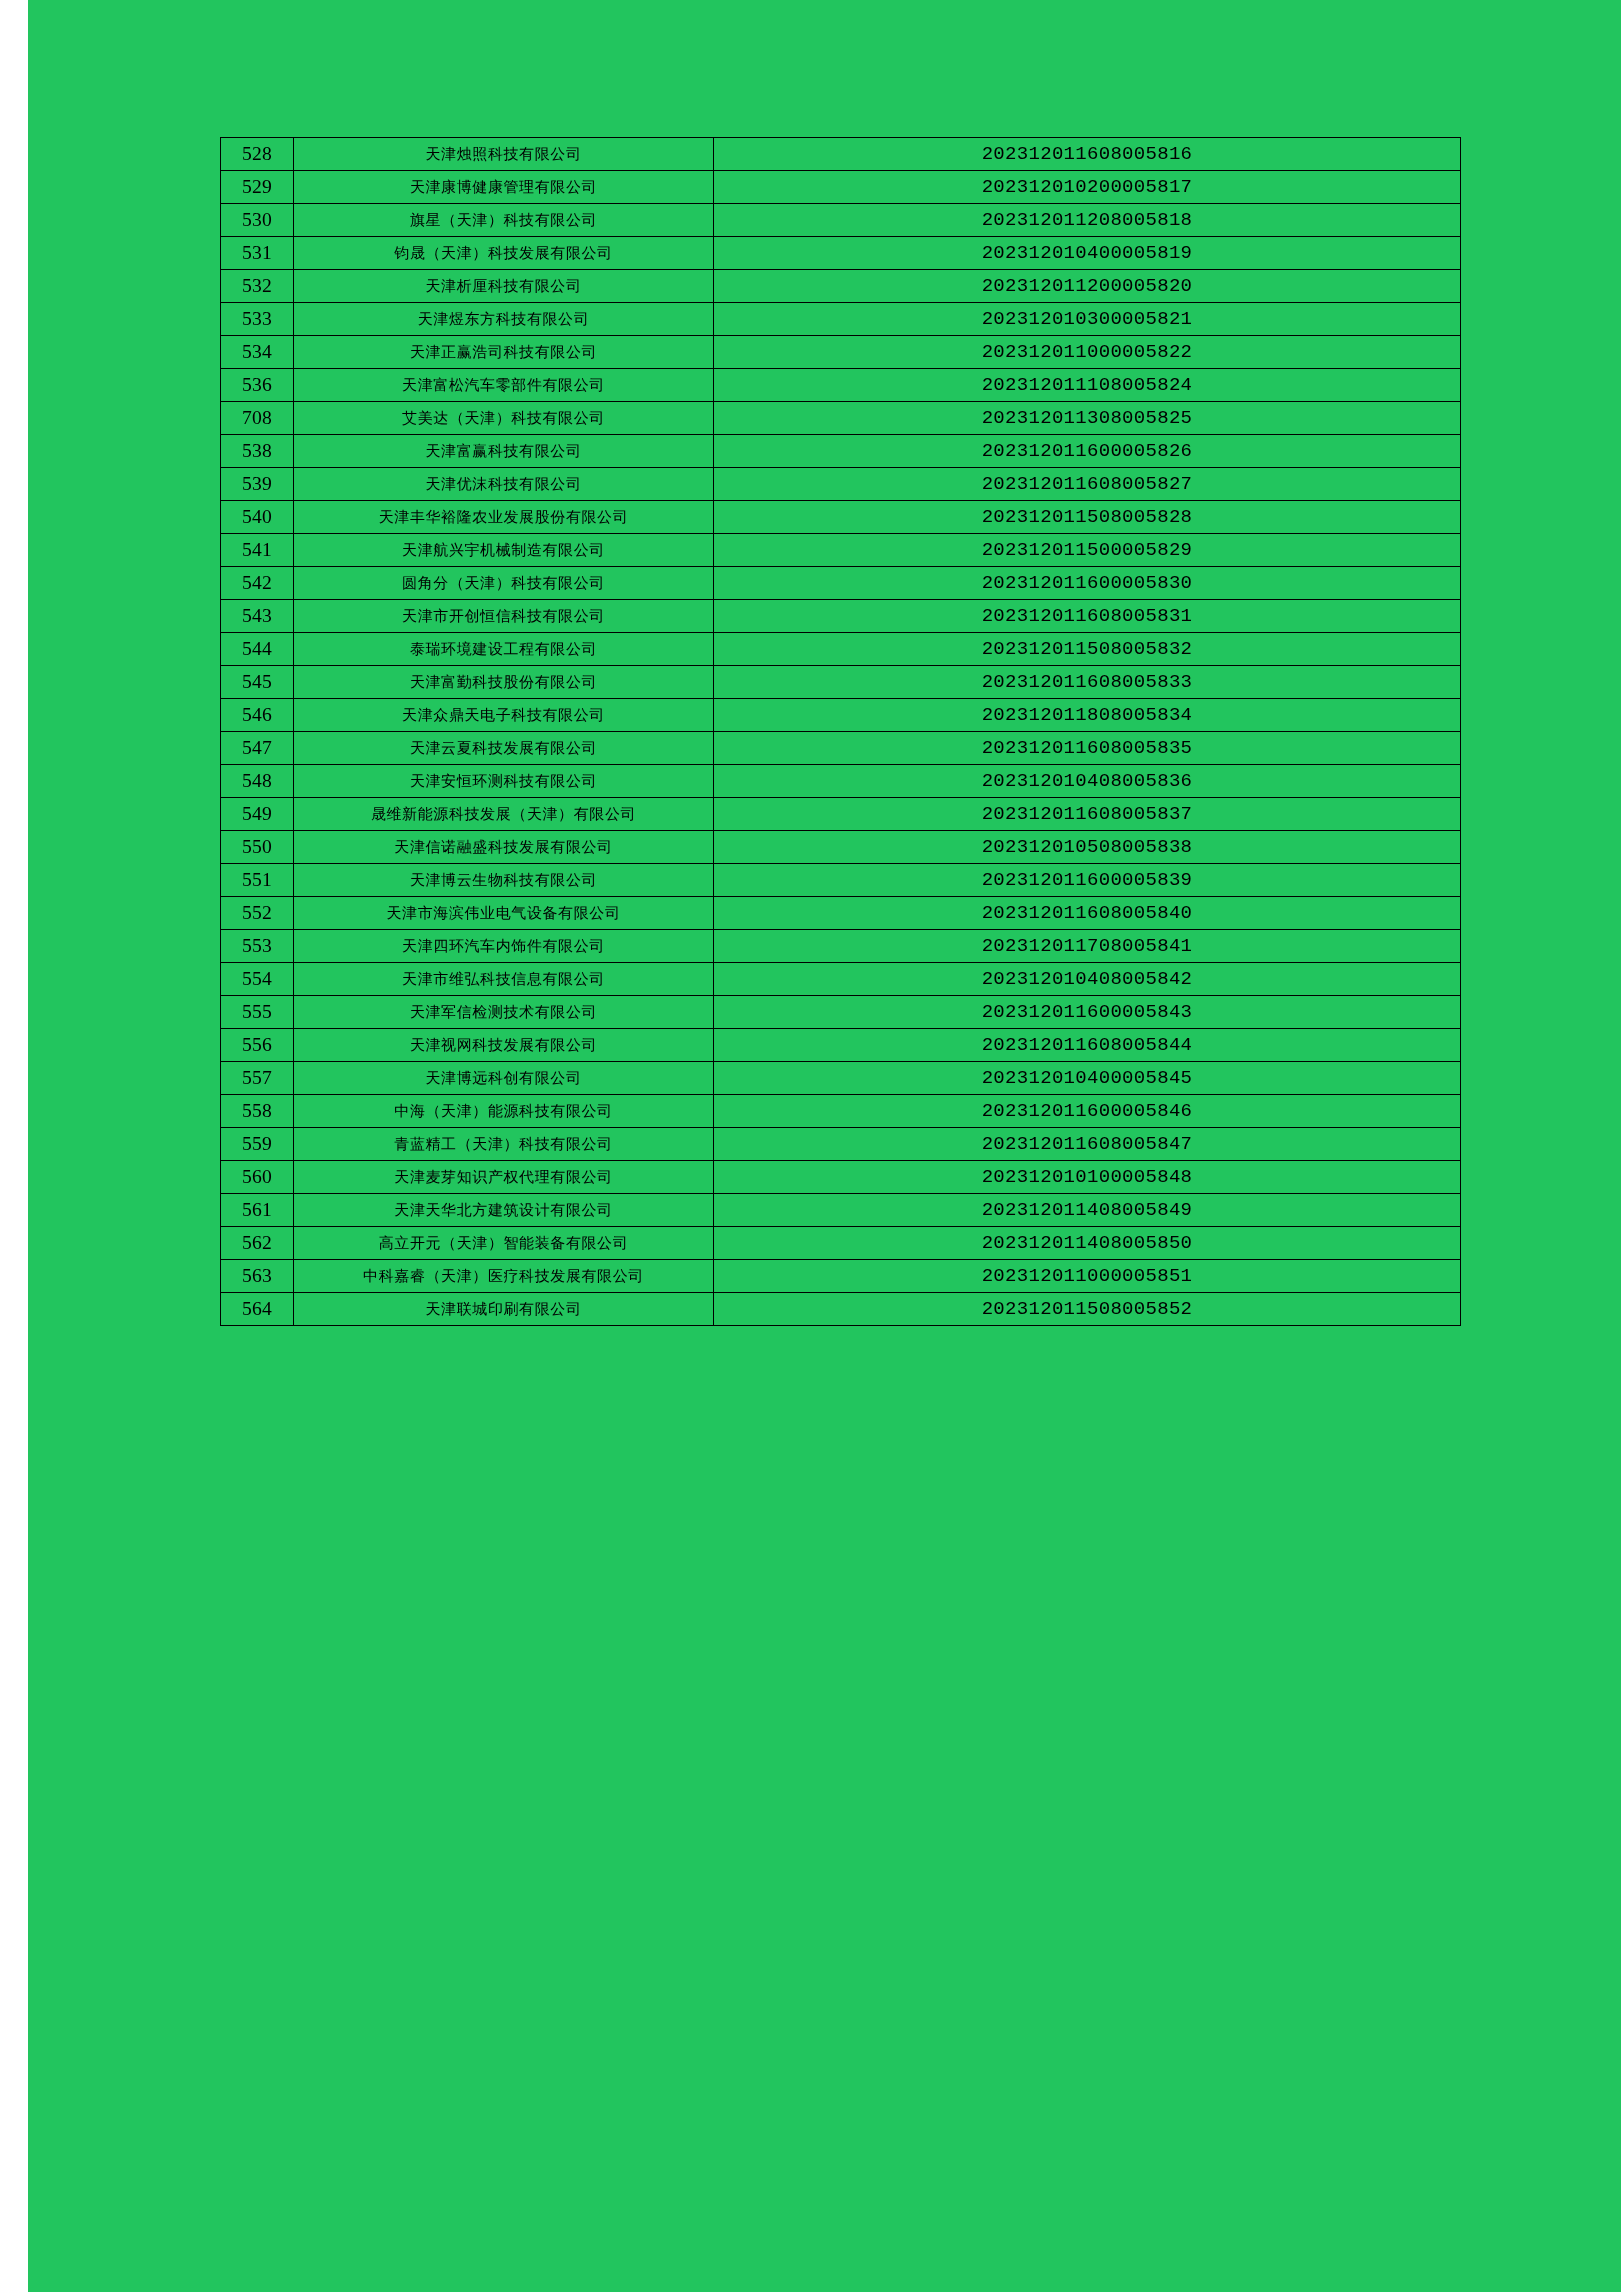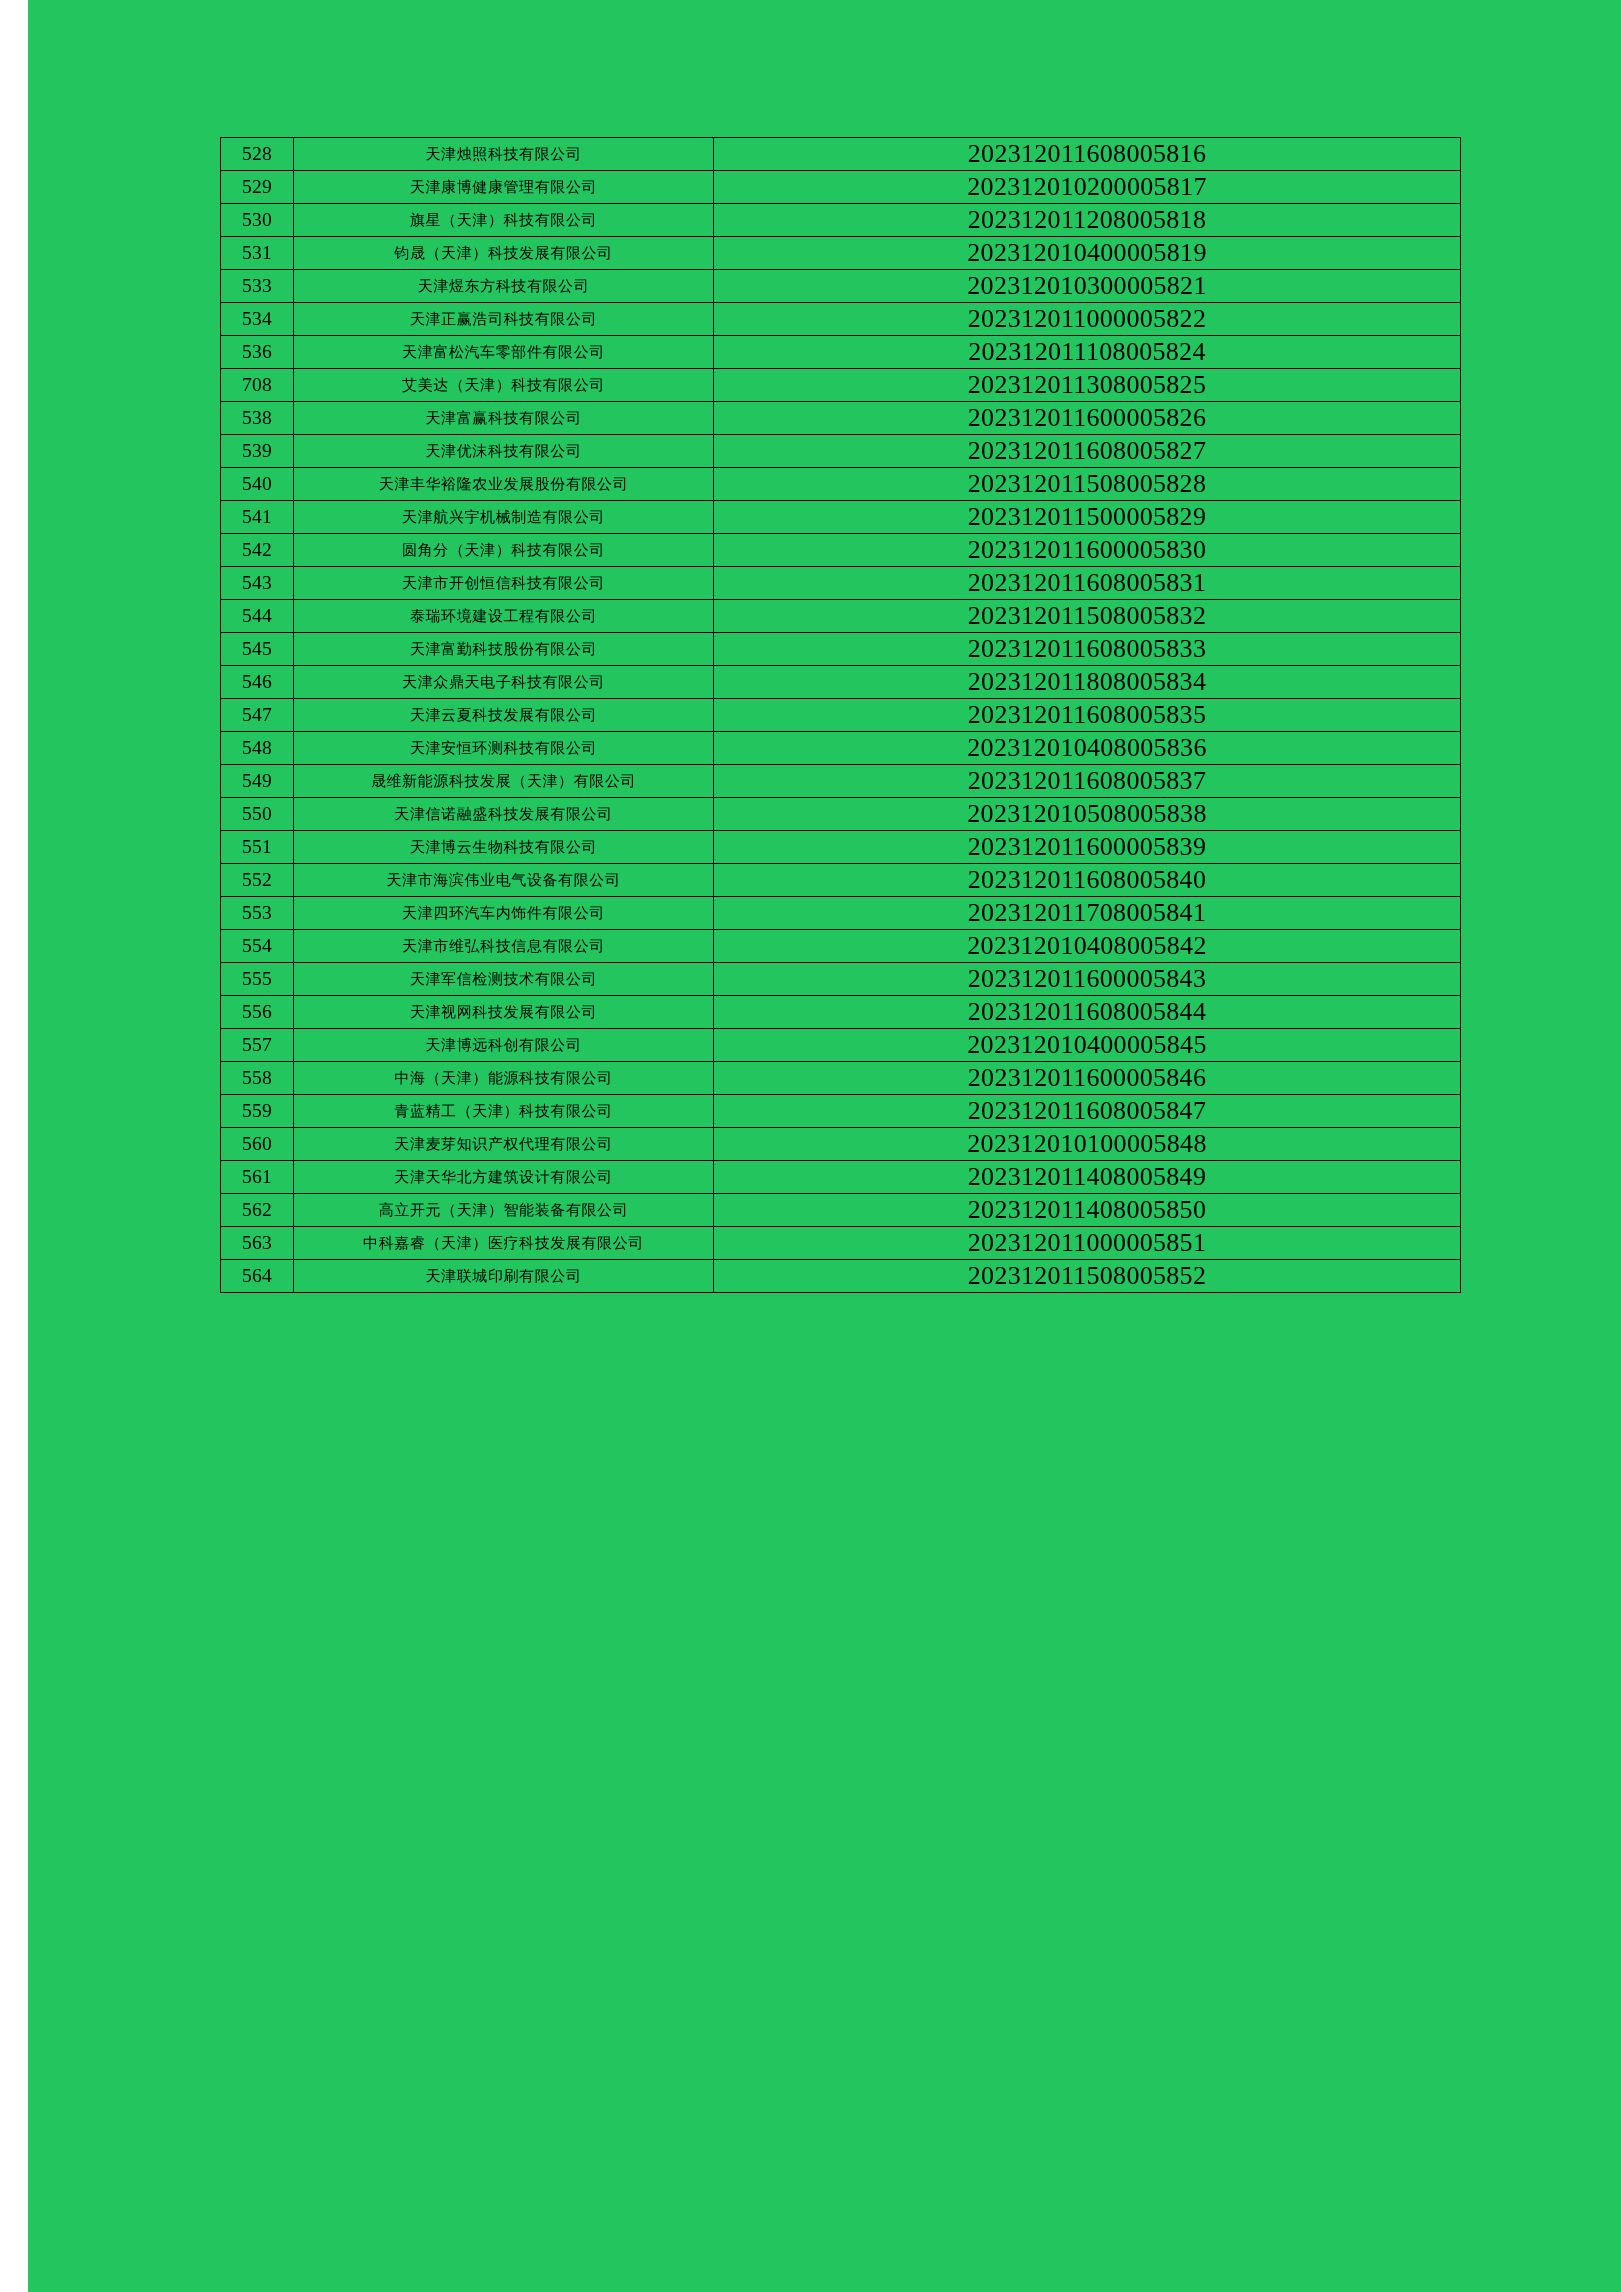--- a/index.html
+++ b/index.html
@@ -53,22 +53,22 @@
     font-family: "Liberation Serif", "DejaVu Serif", serif;
     font-size: 19.6px;
     letter-spacing: 0.2px;
   }
   td.cell-name {
     font-family: "DejaVu Sans", "Liberation Sans", sans-serif;
     font-size: 15px;
     letter-spacing: 0.6px;
   }
   td.cell-code {
-    font-family: Liberation Serif, serif;
-    font-size: 26px;
+    font-family: Liberation Mono, monospace;
+    font-size: 19px;
     letter-spacing: 0.3px;
   }
 </style>
 </head>
 <body>
 
 <div class="page">
   <div class="table-wrap">
     <table class="listing">
       <colgroup>
@@ -91,20 +91,25 @@
             <td class="cell-index">530</td>
             <td class="cell-name">旗星（天津）科技有限公司</td>
             <td class="cell-code">202312011208005818</td>
           </tr>
           <tr>
             <td class="cell-index">531</td>
             <td class="cell-name">钧晟（天津）科技发展有限公司</td>
             <td class="cell-code">202312010400005819</td>
           </tr>
           <tr>
+            <td class="cell-index">532</td>
+            <td class="cell-name">天津析厘科技有限公司</td>
+            <td class="cell-code">202312011200005820</td>
+          </tr>
+          <tr>
             <td class="cell-index">533</td>
             <td class="cell-name">天津煜东方科技有限公司</td>
             <td class="cell-code">202312010300005821</td>
           </tr>
           <tr>
             <td class="cell-index">534</td>
             <td class="cell-name">天津正赢浩司科技有限公司</td>
             <td class="cell-code">202312011000005822</td>
           </tr>
           <tr>

